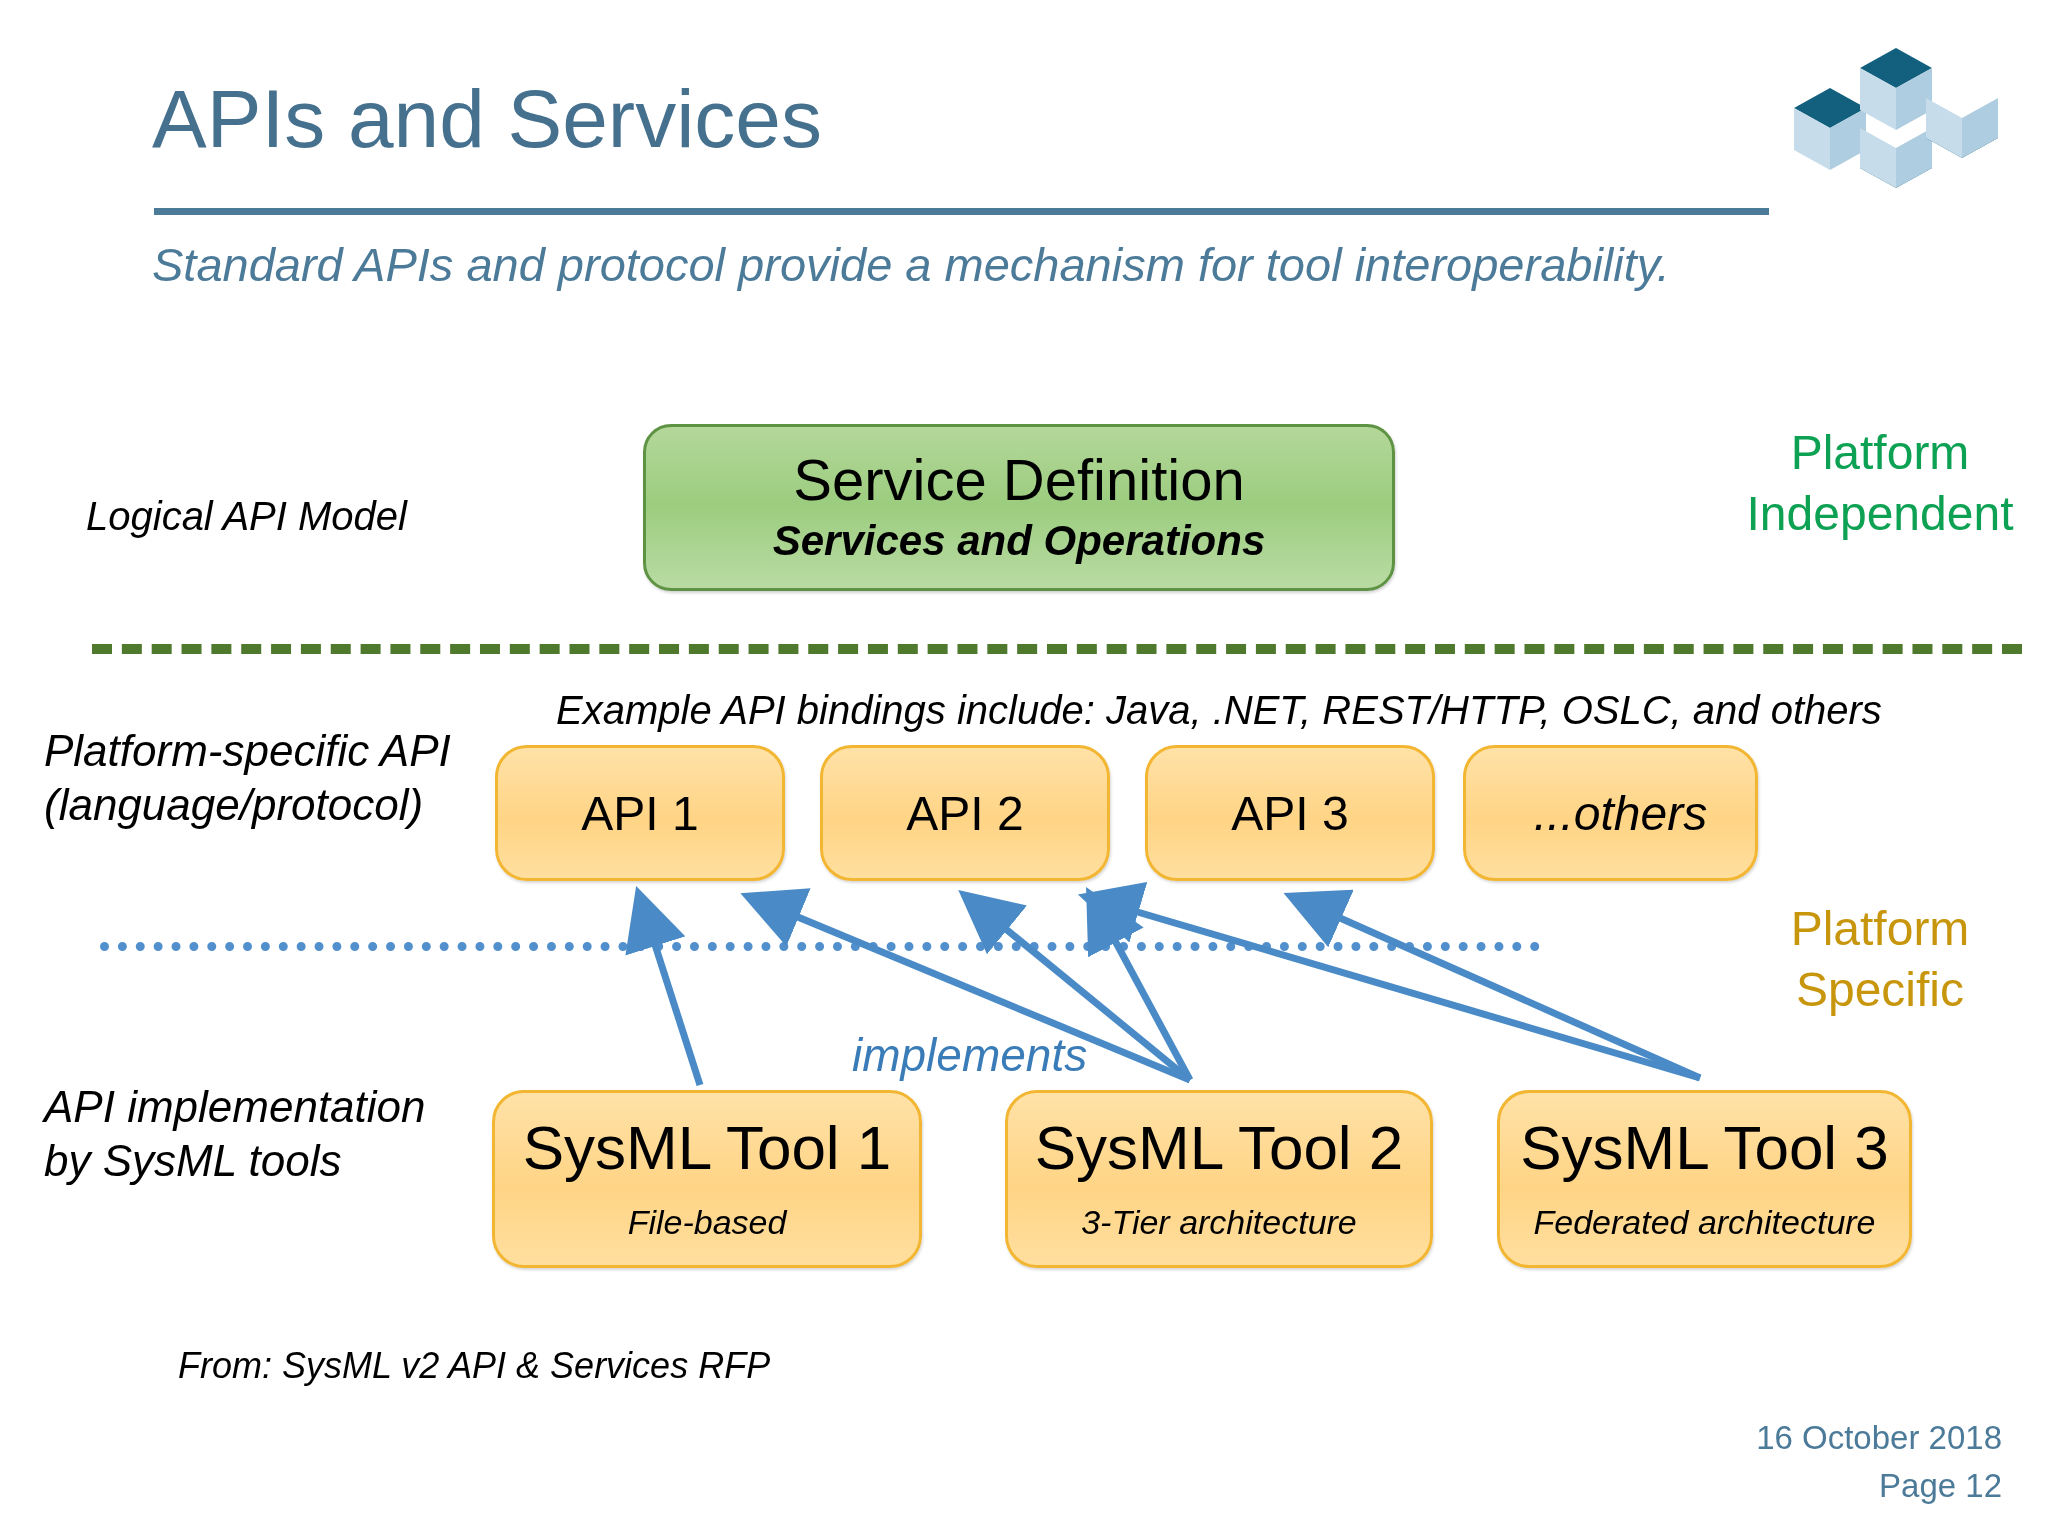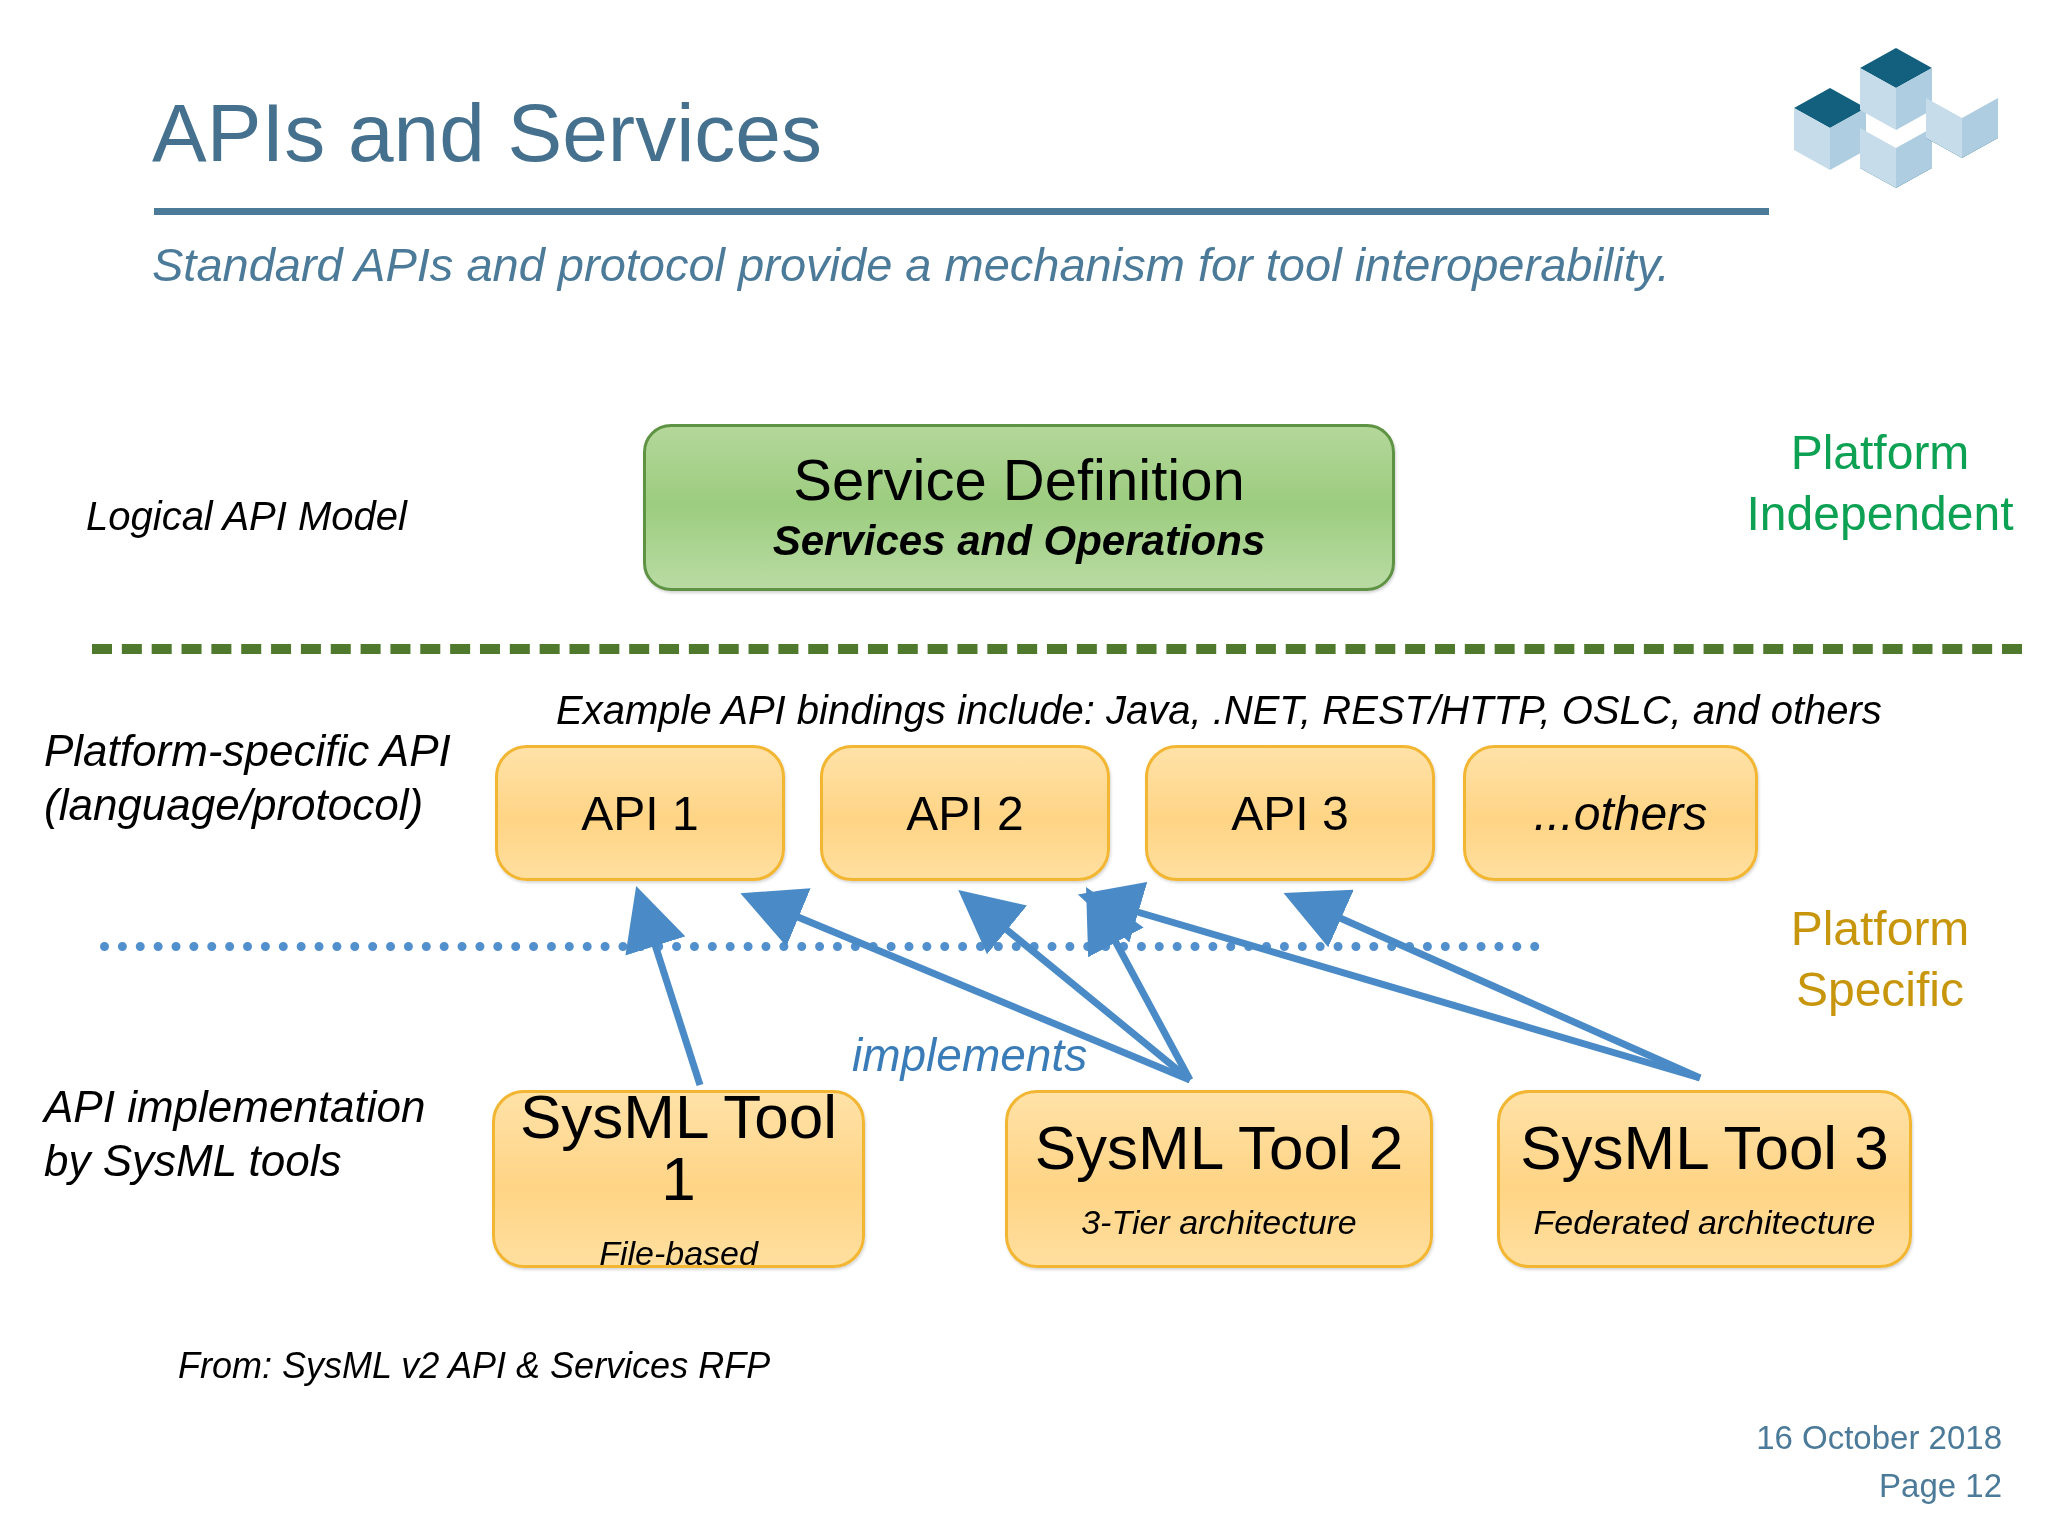--- a/index.html
+++ b/index.html
@@ -18,21 +18,21 @@
   .slide {
     position: absolute;
     inset: 0;
     background: #ffffff;
   }
 
   
   .title {
     position: absolute;
     left: 152px;
-    top: 92px;
+    top: 78px;
     font-size: 82px;
     line-height: 1.0;
     color: #45718F;
     font-weight: 400;
     letter-spacing: 0px;
     white-space: nowrap;
   }
   .title-rule {
     position: absolute;
     left: 154px;
@@ -139,21 +139,21 @@
   .api-box .b-title.ital { font-style: italic; }
   #api-1 { left: 495px; width: 290px; }
   #api-2 { left: 820px; width: 290px; }
   #api-3 { left: 1145px; width: 290px; }
   #api-others { left: 1463px; width: 295px; padding-left: 20px; }
 
   
   .tool-box { top: 1090px; height: 178px; }
   .tool-box .b-title { font-size: 62px; color: #000; line-height: 1.0; }
   .tool-box .b-sub { font-size: 34px; font-style: italic; color: #000; margin-top: 24px; }
-  #tool-1 { left: 492px; width: 373px; }
+  #tool-1 { left: 492px; width: 430px; }
   #tool-2 { left: 1005px; width: 428px; }
   #tool-3 { left: 1497px; width: 415px; }
 
   
   .bindings-note {
     position: absolute;
     left: 556px;
     top: 688px;
     font-size: 40px;
     font-style: italic;

